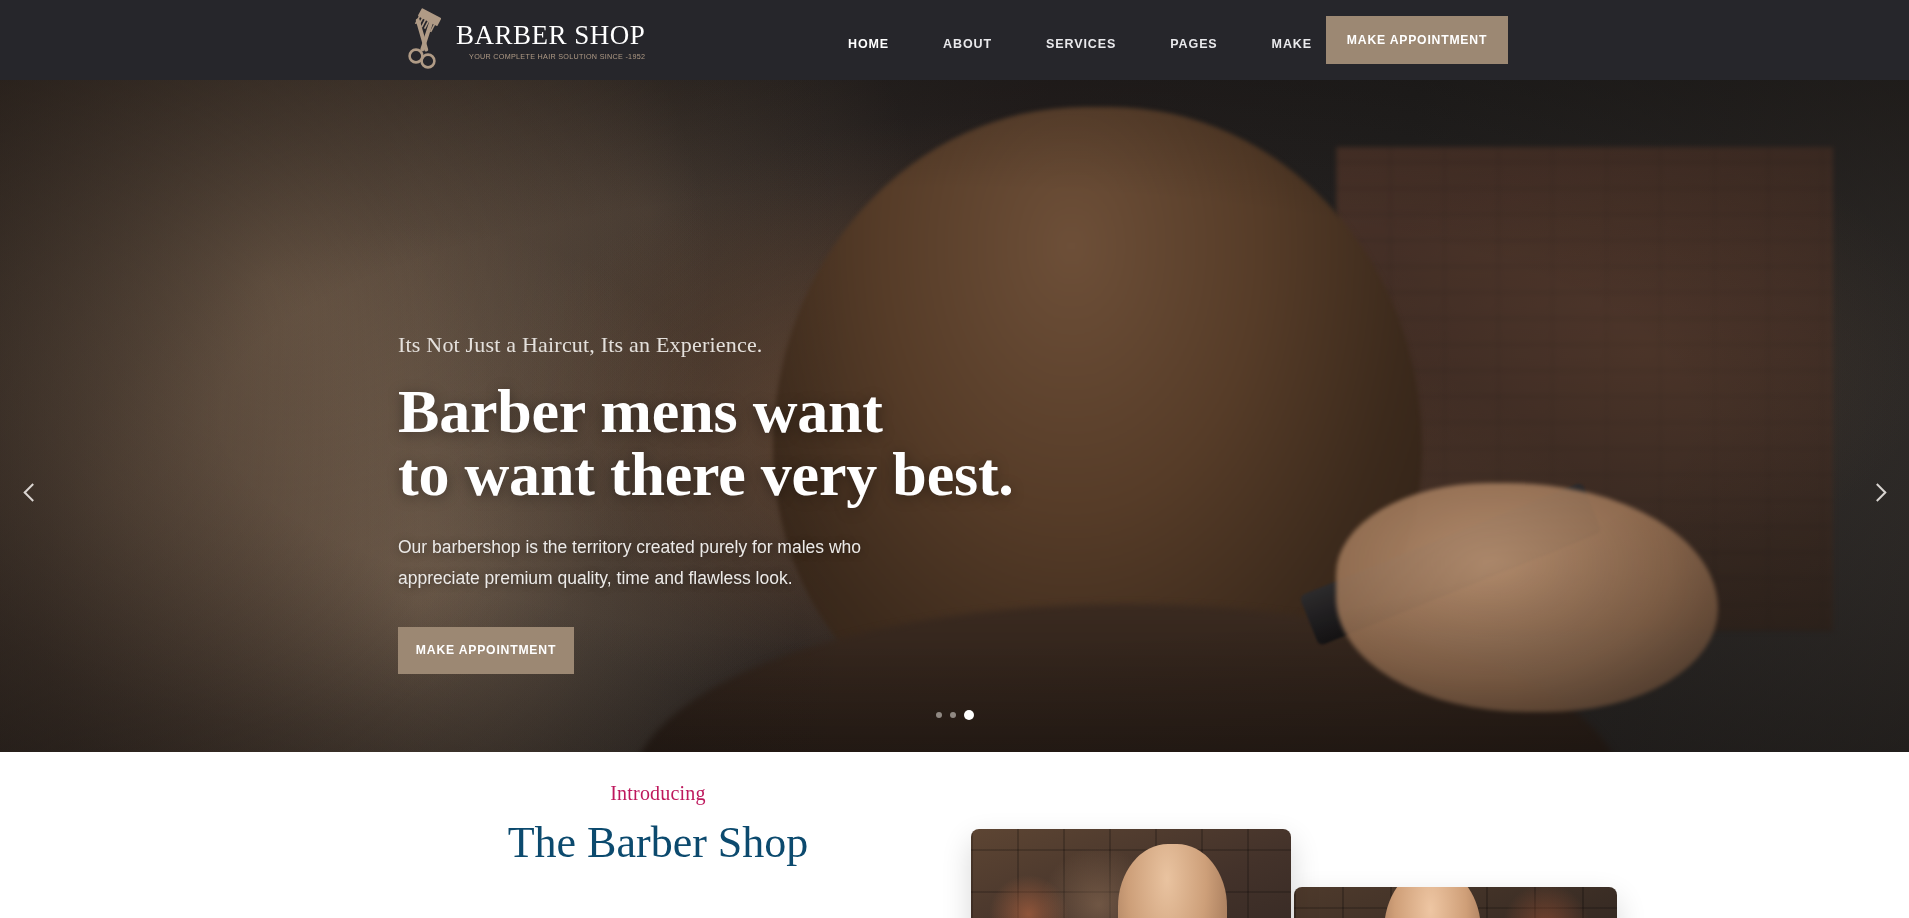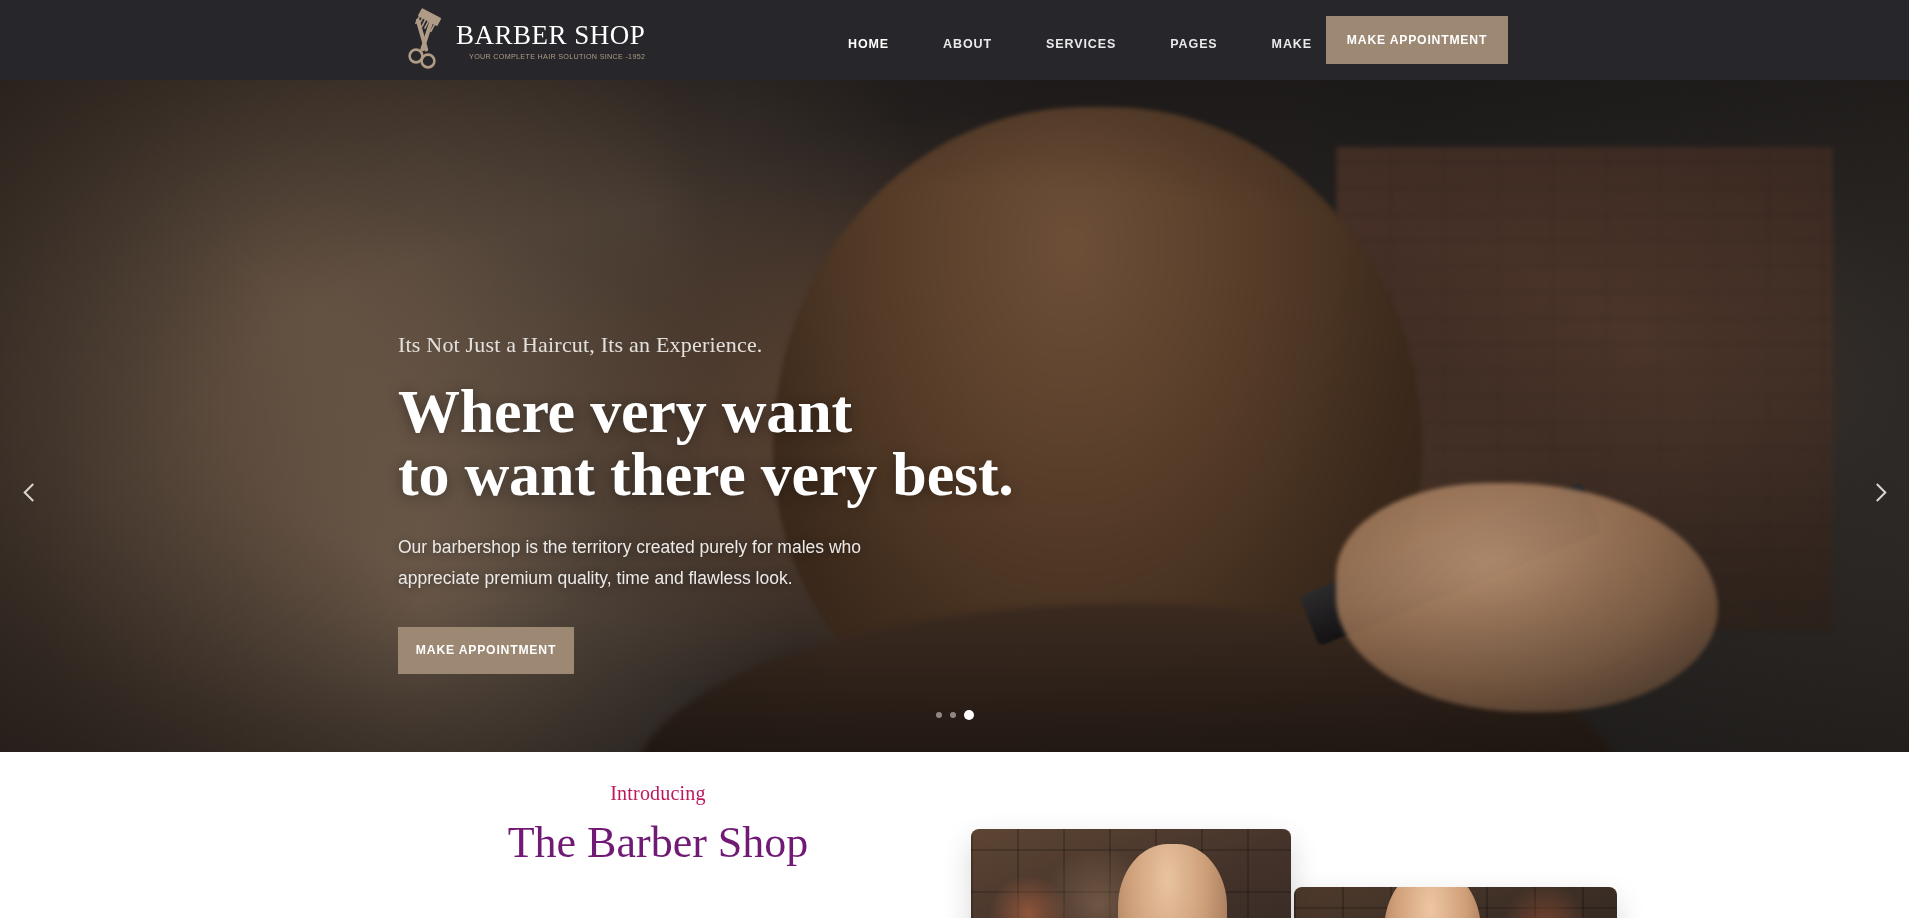--- a/index.html
+++ b/index.html
@@ -152,21 +152,21 @@
   .dot.active { width:10px; height:10px; background:#ffffff; }
 
   
   .intro { position:absolute; top:752px; left:0; width:1909px; height:166px; background:#ffffff; }
   .intro-copy { position:absolute; left:398px; top:30px; width:520px; text-align:center; }
   .intro-eyebrow {
     font-family:"Liberation Serif", serif; color:#be185d;
     font-size:20px; letter-spacing:0.2px;
   }
   .intro-title {
-    font-family:"Liberation Serif", serif; color:#701a75;
+    font-family:"Liberation Serif", serif; color:#0c4a6e;
     font-size:44px; line-height:1.12; margin-top:13px; white-space:nowrap;
   }
   .intro-title .l2 { display:block; }
 
   .intro-photos { position:absolute; left:971px; top:77px; width:700px; height:200px; }
   .photo { position:absolute; border-radius:8px; overflow:hidden; }
   .photo-a {
     left:0; top:0; width:320px; height:190px; z-index:2;
     background:
       radial-gradient(circle at 62% 32%, rgba(235,200,170,0.95) 0%, rgba(180,140,105,0) 17%),
@@ -255,21 +255,21 @@
       <div class="head"></div>
       <div class="shoulder"></div>
       <div class="clipper"></div>
       <div class="hand"></div>
       <div class="vignette"></div>
     </div>
 
     <div class="hero-inner">
       <div class="hero-eyebrow">Its Not Just a Haircut, Its an Experience.</div>
       <h1 class="hero-title">
-        <span class="l">Where very want</span>
+        <span class="l">Barber mens want</span>
         <span class="l">to want there very best.</span>
       </h1>
       <p class="hero-desc">Our barbershop is the territory created purely for males who appreciate premium quality, time and flawless look.</p>
       <button class="hero-btn">MAKE APPOINTMENT</button>
     </div>
 
     <div class="hero-arrow prev">
       <span class="chev left"></span>
     </div>
     <div class="hero-arrow next">

